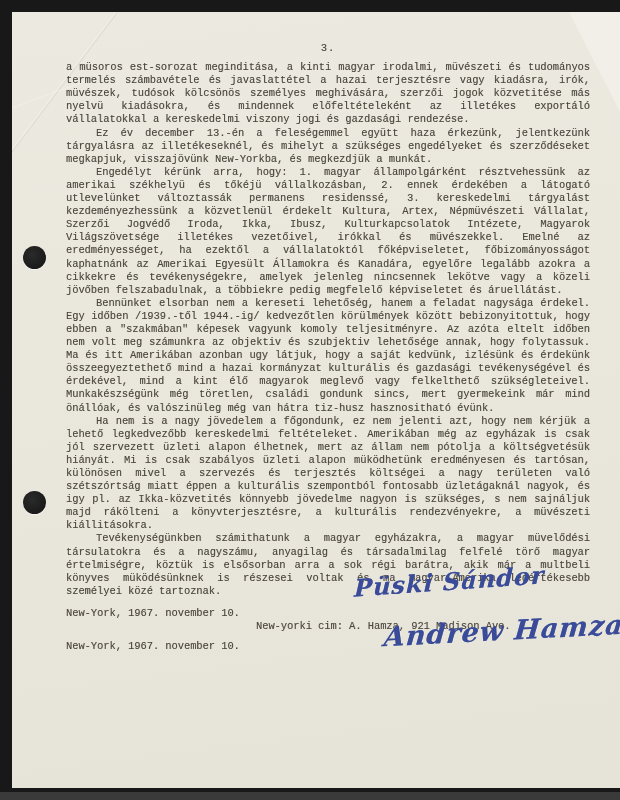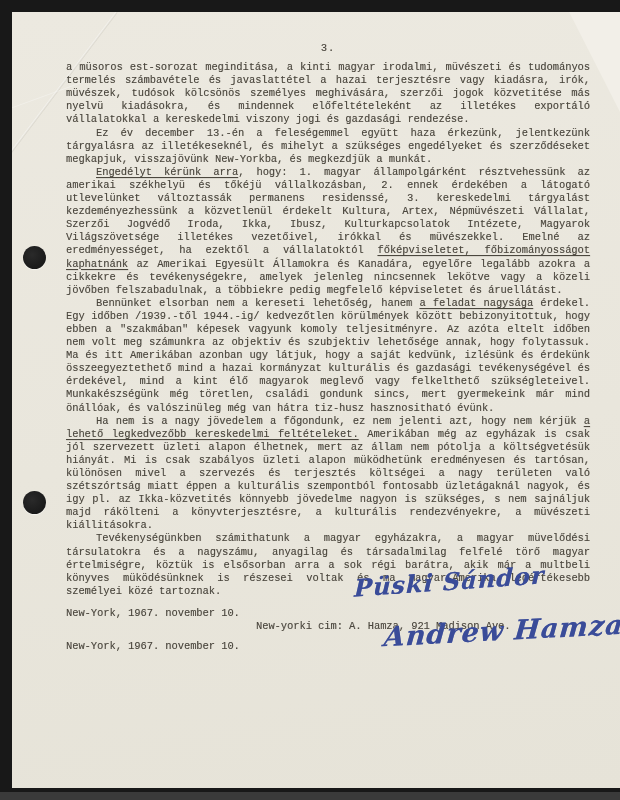--- a/index.html
+++ b/index.html
@@ -49,21 +49,21 @@
     position:absolute; left:54px; top:30px; width:524px;
     color:var(--ink,#4b473e);
     font-size:10.35px; line-height:13.1px;
     text-shadow:0.35px 0.3px 0 rgba(75,71,62,.38);
   }
   .page-number { text-align:center; margin:0 0 6px 0; letter-spacing:1px; }
 
   .tp { margin:0; text-align:justify; }
   .tp.ind { text-indent:30px; }
   .tp.gap-before { margin-top:9px; }
-  .u { text-decoration:underline; text-underline-offset:2px; text-decoration-thickness:1px; }
+  .u { text-underline-offset:2px; text-decoration-thickness:1px; }
 
   .dateline-row { position:relative; margin-top:9px; }
   .address-block { margin:0; }
   .address-line { text-align:left; }
   .address-line.a0 { padding-left:190px; }
   .address-line.a1 { padding-left:285px; }
   .address-line.a2 { padding-left:185px; }
   .closing-par { margin-top:11px; text-indent:30px; text-align:justify; }
   .dateline-row.second { margin-top:7px; }
 

